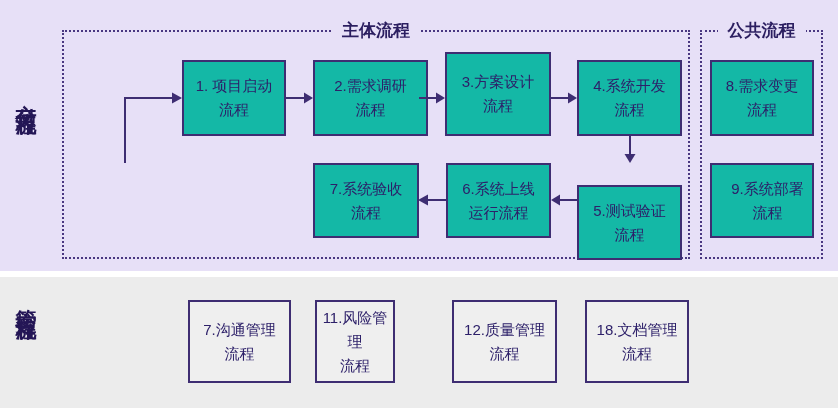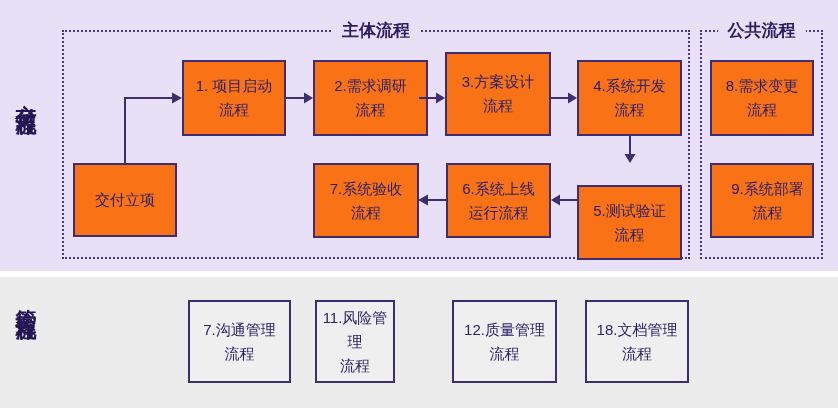--- a/index.html
+++ b/index.html
@@ -55,21 +55,21 @@
     font-size: 17px;
     font-weight: 600;
     color: #2b1e60;
     white-space: nowrap;
     line-height: 24px;
   }
 
   .node {
     position: absolute;
     border: 2px solid #3e2d72;
-    background: #f97316;
+    background: #14b8a6;
     color: #2d2069;
     font-size: 15px;
     line-height: 1.6;
     display: flex;
     align-items: center;
     justify-content: center;
     text-align: center;
     white-space: pre-line;
   }
   .node.gray { background: #efefef; }
@@ -93,21 +93,20 @@
   <div class="side-label delivery">交付流程</div>
   <div class="side-label control">管控流程</div>
 
   <div class="group main">
     <span class="group-title">主体流程</span>
   </div>
   <div class="group public">
     <span class="group-title">公共流程</span>
   </div>
 
-  <div class="node" style="left:73px;  top:163px; width:104px; height:74px;">交付立项</div>
   <div class="node" style="left:182px; top:60px;  width:104px; height:76px;">1. 项目启动
 流程</div>
   <div class="node" style="left:313px; top:60px;  width:115px; height:76px;">2.需求调研
 流程</div>
   <div class="node" style="left:445px; top:52px;  width:106px; height:84px;">3.方案设计
 流程</div>
   <div class="node" style="left:577px; top:60px;  width:105px; height:76px;">4.系统开发
 流程</div>
   <div class="node" style="left:577px; top:163px; width:105px; height:75px;margin-top:22px;">5.测试验证
 流程</div>

